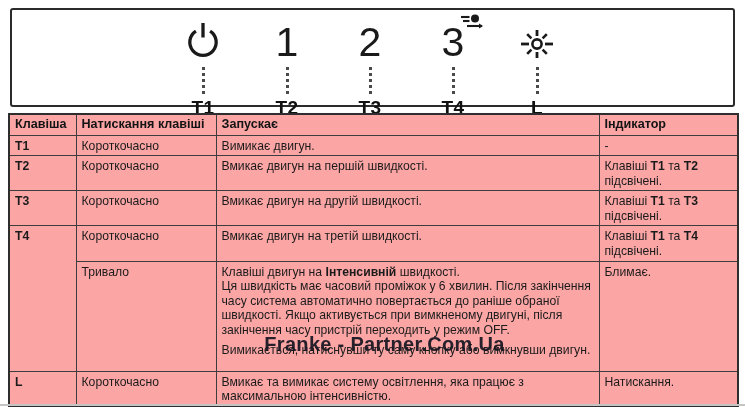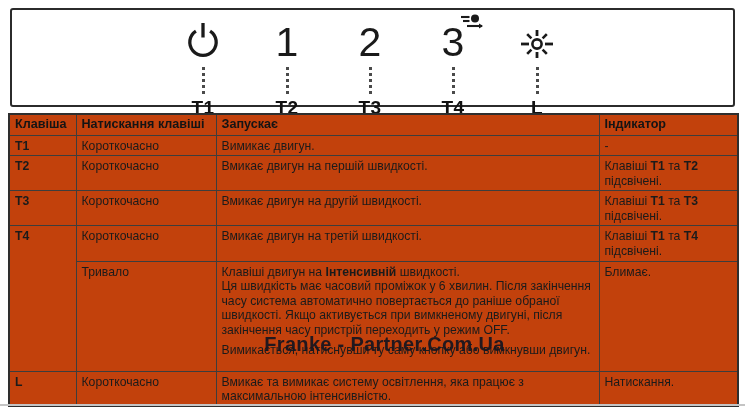--- a/index.html
+++ b/index.html
@@ -12,21 +12,21 @@
   .key-col{position:absolute;top:8px;width:90px;display:flex;flex-direction:column;align-items:center;}
   .icon-box{height:44px;display:flex;align-items:flex-end;justify-content:center;position:relative;}
   .digit{font-size:41px;line-height:40px;font-weight:400;color:#1a1a1a;}
   .digit-wrap{position:relative;}
   .intensive-svg{position:absolute;top:-9px;right:-20px;}
   .dotline{height:27px;width:0;border-left:3px dotted #4a4a4a;margin:5px 0 4px;}
   .key-label{font-size:19px;font-weight:bold;color:#111;letter-spacing:.5px;line-height:19px;}
 
   
   table.fn{position:absolute;left:8px;top:113px;width:729px;border-collapse:collapse;
-           table-layout:fixed;background:#c2410c;}
+           table-layout:fixed;background:#fca5a5;}
   table.fn, table.fn td, table.fn th{border:1px solid #3d3d3d;}
   table.fn{border:2px solid #2e2e2e;}
   table.fn th{font-size:12.6px;font-weight:bold;text-align:left;padding:2px 5px;
               line-height:15px;color:#141414;}
   table.fn td{font-size:12.2px;line-height:14.6px;vertical-align:top;
               padding:3px 5px 2px;color:#1b1b1b;text-align:left;}
   td.key-cell{text-align:center;font-weight:bold;font-size:13px;}
   .func p{margin:0;}
   .func p.gap{margin-top:5px;}
   tr.h-head{height:21px;} tr.h-xs{height:19px;} tr.h-sm{height:33px;}

